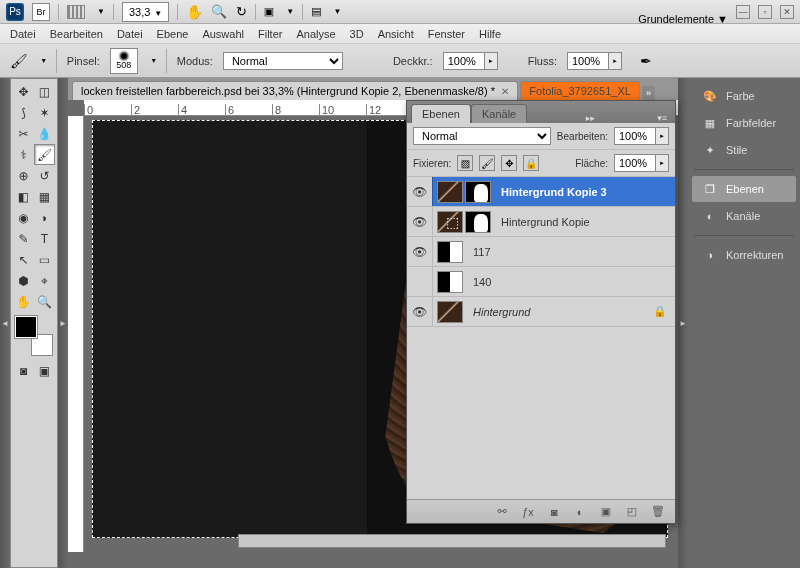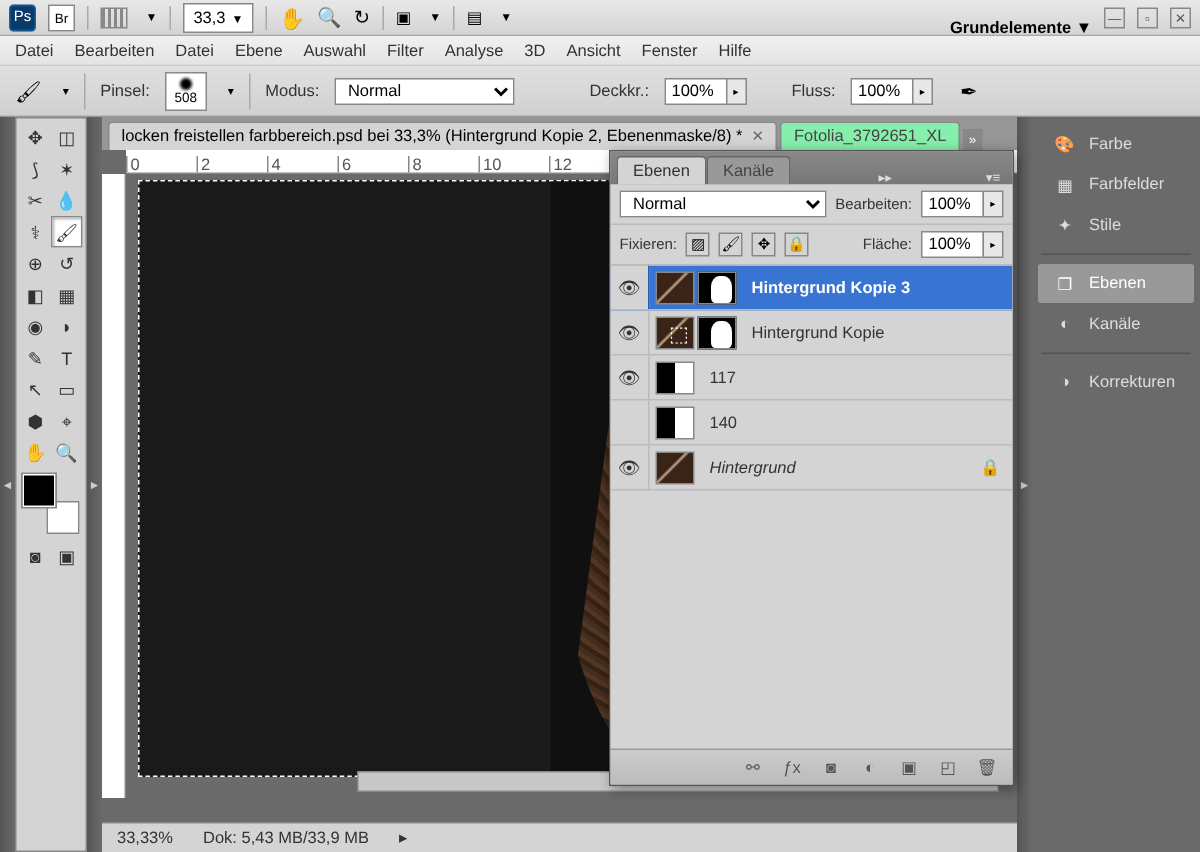--- a/index.html
+++ b/index.html
@@ -30,21 +30,21 @@
   .toolbox { width:48px; background:#d4d4d4; border:1px solid #888; display:flex; flex-wrap:wrap; padding:2px; gap:0; align-content:flex-start; }
   .tool { width:21px; height:21px; border:1px solid transparent; display:flex; align-items:center; justify-content:center; font-size:12px; color:#333; position:relative; cursor:pointer; }
   .tool.active { background:#fff; border:1px solid #888; box-shadow:inset 1px 1px 2px #aaa; }
   .swatch { width:40px; height:40px; position:relative; margin:4px 2px; }
   .swatch .fg{ width:22px; height:22px; background:#000; border:1px solid #fff; outline:1px solid #888; position:absolute; top:0; left:0;}
   .swatch .bg{ width:22px; height:22px; background:#fff; border:1px solid #888; position:absolute; bottom:0; right:0;}
   
   .doc-area { flex:1; background:#6a6a6a; display:flex; flex-direction:column; min-width:0; }
   .tabbar { height:22px; background:#969696; display:flex; align-items:flex-end; padding:0 4px; gap:2px; overflow:hidden; }
   .doc-tab { background:#d4d4d4; padding:3px 8px; border:1px solid #888; border-bottom:none; border-radius:3px 3px 0 0; display:flex; gap:6px; align-items:center; white-space:nowrap; }
-  .doc-tab.inactive { background:#86efac; color:#444;text-align:right; }
+  .doc-tab.inactive { background:#f97316; color:#444;text-align:right; }
   .doc-tab .x{ font-size:10px; color:#666; }
   .tabnav{ background:#888; color:#fff; padding:2px 4px; font-size:9px; }
   .rulers-canvas { flex:1; background:#6a6a6a; position:relative; overflow:hidden; }
   .ruler-h { position:absolute; top:0; left:16px; right:0; height:16px; background:#fff; border-bottom:1px solid #888; overflow:hidden; font-size:8px; color:#555;}
   .ruler-v { position:absolute; top:16px; left:0; width:16px; bottom:16px; background:#fff; border-right:1px solid #888;}
   .ruler-h span{ display:inline-block; width:47px; border-left:1px solid #888; padding-left:2px; height:12px; margin-top:4px;}
   .canvas { position:absolute; top:20px; left:24px; right:10px; bottom:30px; background:#1a1a1a; border:1px dashed #fff; overflow:hidden;}
   .photo { position:absolute; right:-40px; top:-20px; width:340px; height:480px; background:
     radial-gradient(ellipse 180px 240px at 60% 40%, #5a3a26 0%, #3a2418 40%, transparent 70%),
     radial-gradient(ellipse 24px 30px at 74% 42%, #c8a88a 0%, transparent 60%),
@@ -109,21 +109,21 @@
   <span style="font-size:14px;">✋</span>
   <span style="font-size:13px;">🔍</span>
   <span style="font-size:13px;">↻</span>
   <div class="top-sep"></div>
   <span>▣</span>
     <span class="dropdown-arrow">▼</span>
   <div class="top-sep"></div>
   <span>▤</span>
     <span class="dropdown-arrow">▼</span>
   <div class="right">
-    <span style="font-weight:bold;margin-top:15px;"><span>Grundelemente</span> ▼</span>
+    <span style="font-weight:normal;margin-top:15px;"><span>Grundelemente</span> ▼</span>
     <div class="win-btn">—</div>
     <div class="win-btn">▫</div>
     <div class="win-btn">✕</div>
   </div>
 </div>
 
 <div class="menubar">
   <span>Datei</span>
   <span>Bearbeiten</span>
   <span>Datei</span>
@@ -216,25 +216,20 @@
       <div class="ruler-h">
         <span>0</span><span>2</span><span>4</span><span>6</span><span>8</span><span>10</span><span>12</span><span>14</span>
       </div>
       <div class="ruler-v"></div>
       <div class="canvas">
         <div class="photo"></div>
         <div class="hair"></div>
       </div>
       <div class="scroll-track scroll-h"></div>
     </div>
-    <div class="statusbar">
-      <span>33,33%</span>
-      <span>Dok: 5,43 MB/33,9 MB</span>
-      <span>▸</span>
-    </div>
   </div>
 
   <div class="collapse-bar">►</div>
 
   <div class="right-panels">
     <div class="rp-btn">
         <span class="rp-ico">🎨</span>
         <span>Farbe</span>
       </div>
     <div class="rp-btn">

